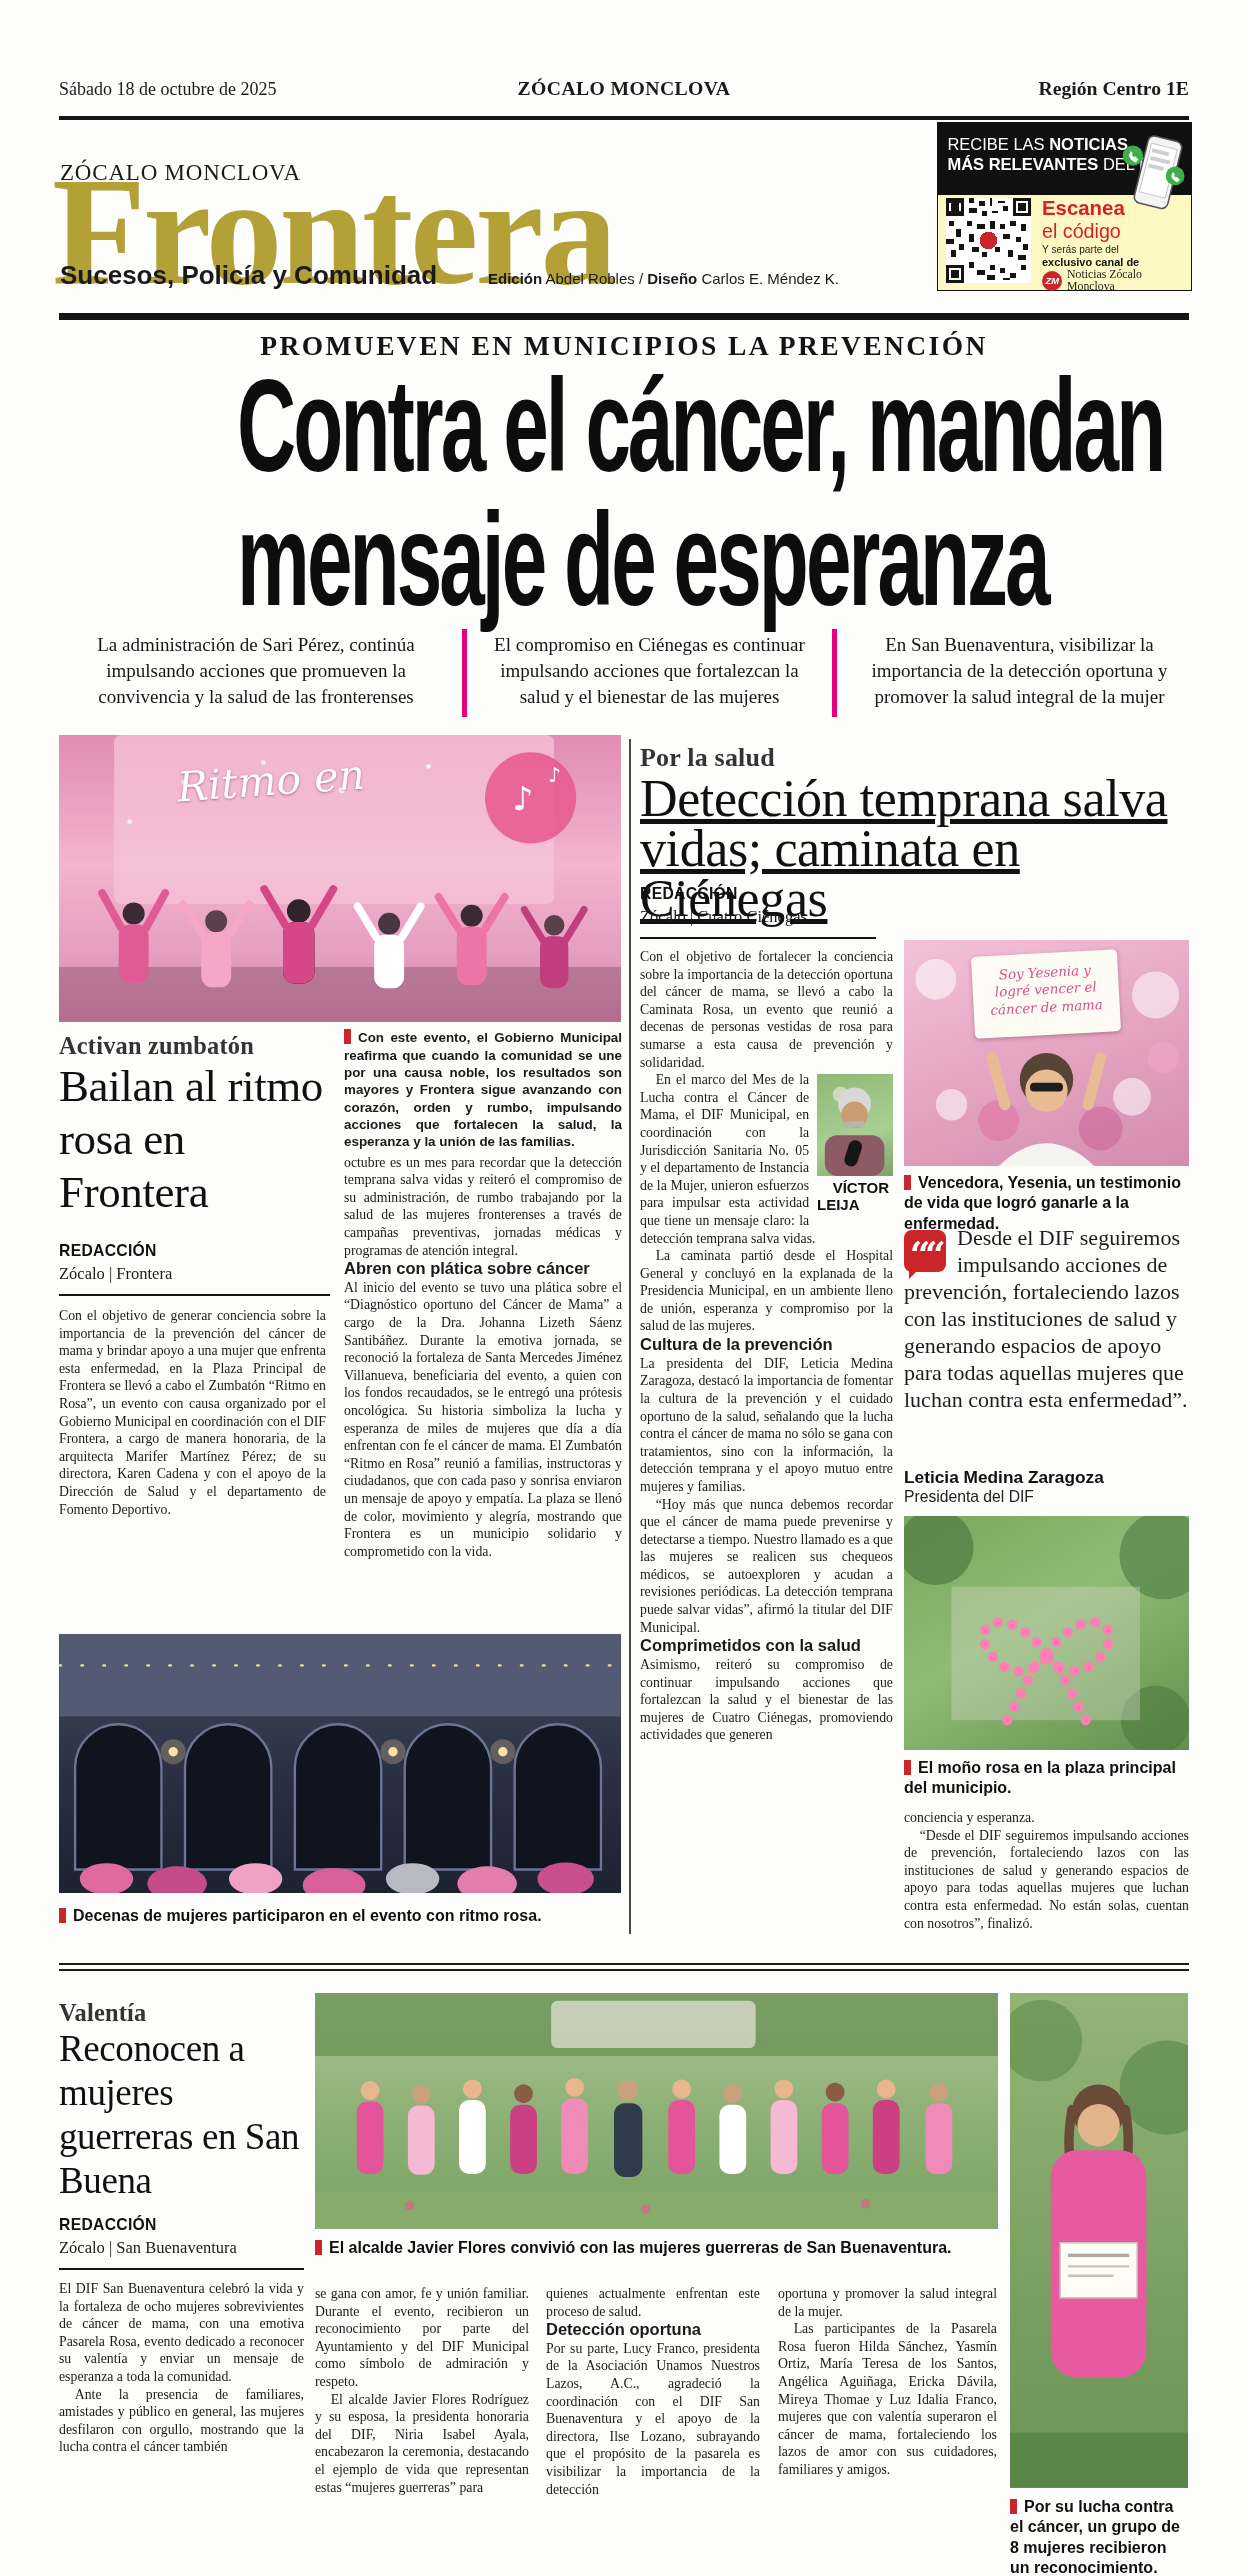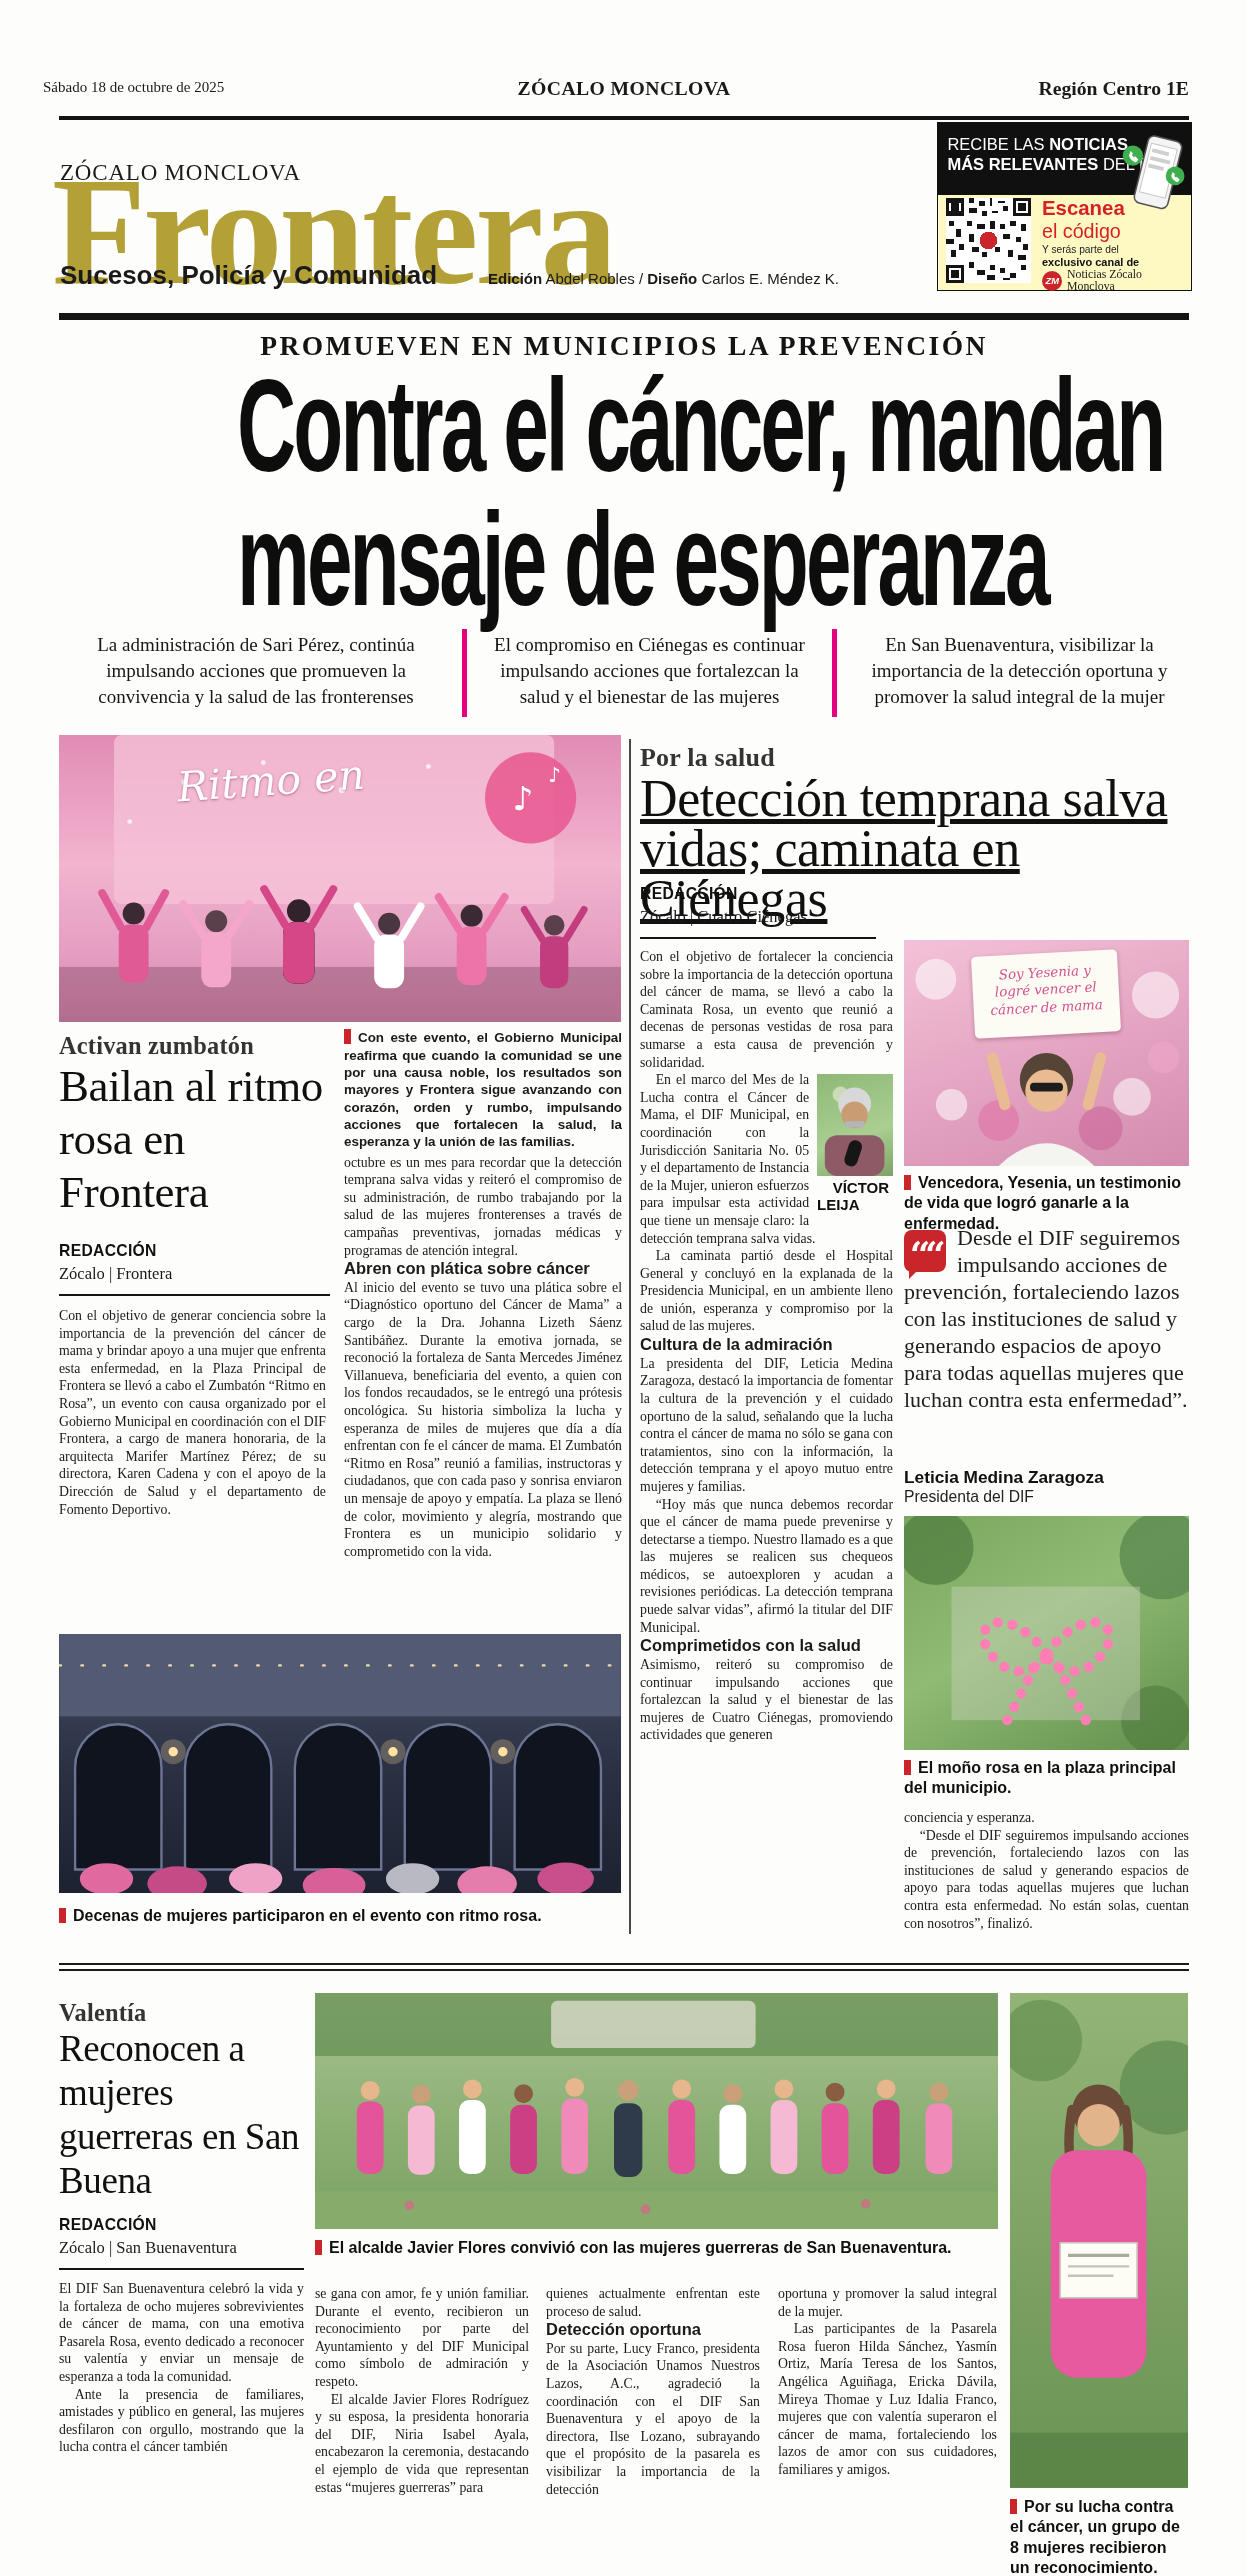--- a/index.html
+++ b/index.html
@@ -44,21 +44,21 @@
 .signbox{position:absolute;background:#fcfcf4;border-radius:4.7px;box-shadow:0 1.6px 4.7px rgba(100,30,60,.35);
   font-family:"DejaVu Serif",serif;font-style:italic;color:#d4528c;text-align:center;}
 .inset-float{float:right;width:76px;margin:3.1px 0 1.6px 7.9px;}
 .inset-name{font-family:"Liberation Sans",sans-serif;font-weight:bold;font-size:15px;line-height:16.5px;color:#101010;margin-top:3.9px;}
 </style>
 </head>
 <body>
 
 <div class="page">
 
-  <div class="abs" style="left:43px;top:79px;font-size:15px;">Sábado 18 de octubre de 2025</div>
+  <div class="abs" style="left:59px;top:79px;font-size:18px;">Sábado 18 de octubre de 2025</div>
   <div class="abs" style="left:0;top:77px;width:1248px;text-align:center;font-weight:bold;font-size:19.7px;letter-spacing:0.4px;">ZÓCALO MONCLOVA</div>
   <div class="abs" style="right:59px;top:77px;font-weight:bold;font-size:19.7px;">Región Centro 1E</div>
   <div class="abs rule" style="left:59px;top:116px;width:1130px;height:3.9px;"></div>
 
   <div class="abs" style="left:60px;top:160px;font-size:23px;letter-spacing:0.8px;">ZÓCALO MONCLOVA</div>
   <div class="abs" style="left:52px;top:154px;width:786px;font-family:'Liberation Serif',serif;font-weight:bold;font-size:154px;line-height:1;letter-spacing:-3.1px;color:var(--gold);">Frontera</div>
   <div class="abs sans" style="left:60px;top:260px;font-weight:bold;font-size:26px;">Sucesos, Policía y Comunidad</div>
   <div class="abs sans" style="left:488px;top:270px;font-size:15px;">
     <b>Edición</b>
     <span>Abdel Robles / </span>
@@ -280,21 +280,21 @@
             <rect x="36" y="60" width="24" height="8" fill="#b5b5b5"></rect>
             <rect x="10" y="78" width="76" height="52" rx="16" fill="#8d5a66"></rect>
             <rect x="38" y="84" width="17" height="34" rx="8" fill="#161616" transform="rotate(18 46 100)"></rect>
           </svg>
         </span>
         <span class="inset-name" style="display:block;">VÍCTOR LEIJA</span>
       </span>
       <span>En el marco del Mes de la Lucha contra el Cáncer de Mama, el DIF Municipal, en coordinación con la Jurisdicción Sanitaria No. 05 y el departamento de Instancia de la Mujer, unieron esfuerzos para impulsar esta actividad que tiene un mensaje claro: la detección temprana salva vidas.</span>
     </p>
     <p class="ind">La caminata partió desde el Hospital General y concluyó en la explanada de la Presidencia Municipal, en un ambiente lleno de unión, esperanza y compromiso por la salud de las mujeres.</p>
-    <p class="subhead">Cultura de la admiración</p>
+    <p class="subhead">Cultura de la prevención</p>
     <p>La presidenta del DIF, Leticia Medina Zaragoza, destacó la importancia de fomentar la cultura de la prevención y el cuidado oportuno de la salud, señalando que la lucha contra el cáncer de mama no sólo se gana con tratamientos, sino con la información, la detección temprana y el apoyo mutuo entre mujeres y familias.</p>
     <p class="ind">“Hoy más que nunca debemos recordar que el cáncer de mama puede prevenirse y detectarse a tiempo. Nuestro llamado es a que las mujeres se realicen sus chequeos médicos, se autoexploren y acudan a revisiones periódicas. La detección temprana puede salvar vidas”, afirmó la titular del DIF Municipal.</p>
     <p class="subhead">Comprimetidos con la salud</p>
     <p>Asimismo, reiteró su compromiso de continuar impulsando acciones que fortalezcan la salud y el bienestar de las mujeres de Cuatro Ciénegas, promoviendo actividades que generen</p>
   </div>
 
   <div class="photo" style="left:904px;top:940px;width:285px;height:226px;background:linear-gradient(160deg,#f3c2d8 0%,#e3a2c0 55%,#d38cae 100%);">
     <svg width="285" height="226" viewBox="0 0 362 288">
       <g opacity=".55" fill="#fff">
           <circle cx="40" cy="50" r="26"></circle>

